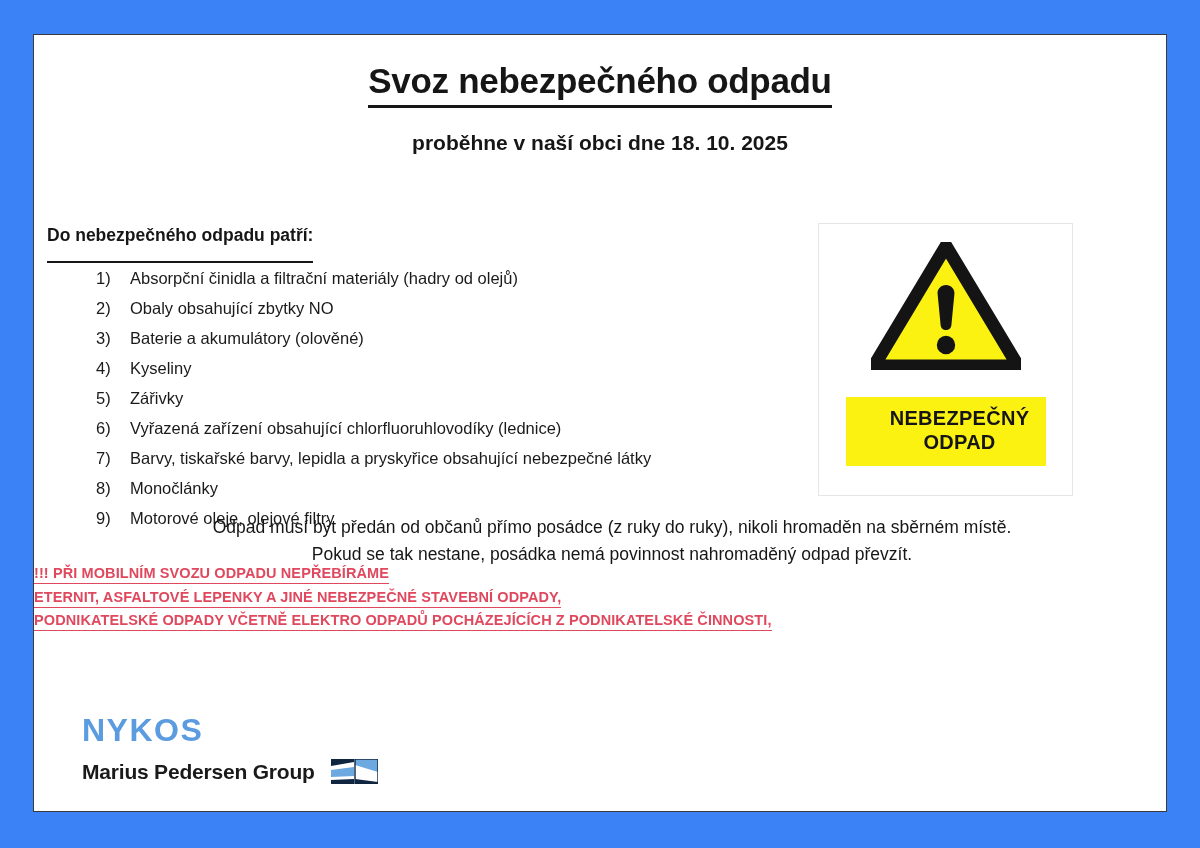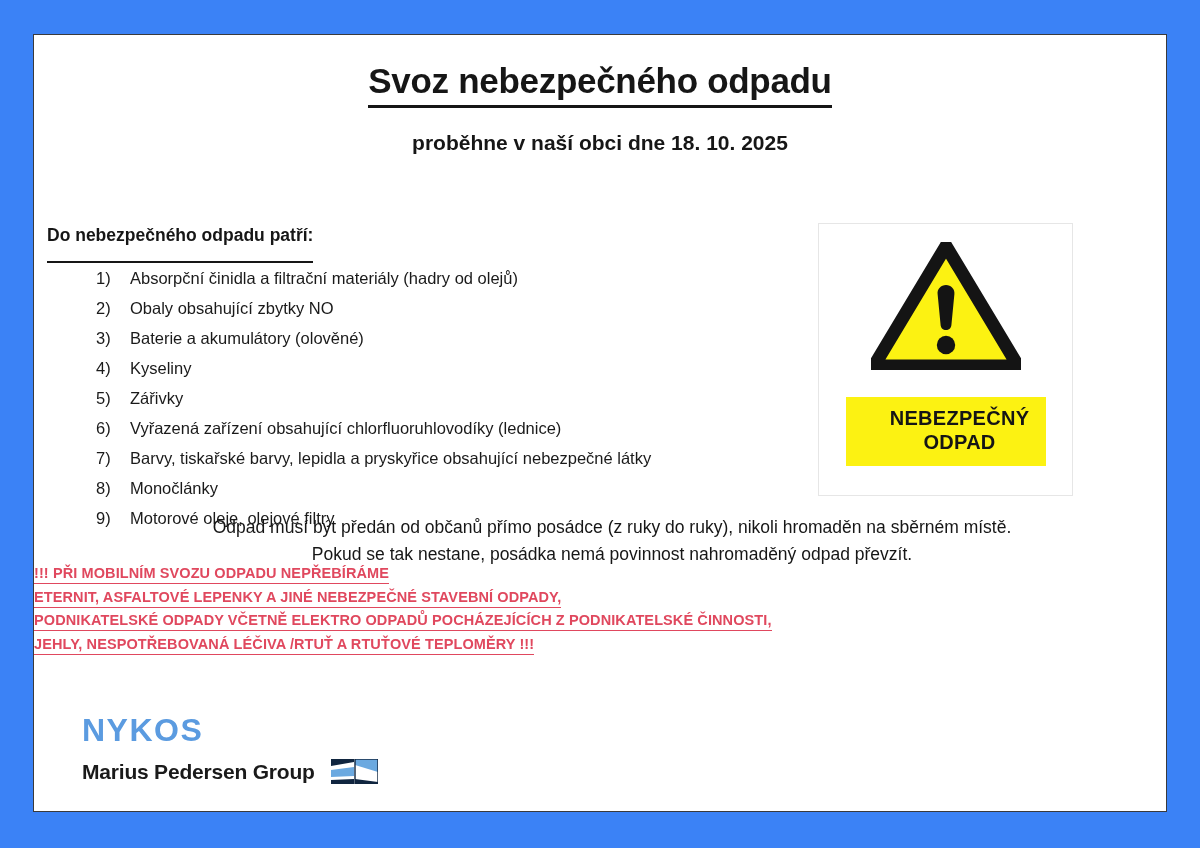--- a/index.html
+++ b/index.html
@@ -307,23 +307,20 @@
 
     <div class="warning-block">
       <div class="warning-line">
         <span>!!! PŘI MOBILNÍM SVOZU ODPADU NEPŘEBÍRÁME</span>
       </div>
       <div class="warning-line">
         <span>ETERNIT, ASFALTOVÉ LEPENKY A JINÉ NEBEZPEČNÉ STAVEBNÍ ODPADY,</span>
       </div>
       <div class="warning-line">
         <span>PODNIKATELSKÉ ODPADY VČETNĚ ELEKTRO ODPADŮ POCHÁZEJÍCÍCH Z PODNIKATELSKÉ ČINNOSTI,</span>
-      </div>
-      <div class="warning-line">
-        <span>JEHLY, NESPOTŘEBOVANÁ LÉČIVA /RTUŤ A RTUŤOVÉ TEPLOMĚRY !!!</span>
       </div>
     </div>
 
     <div class="logo-area">
       <div class="logo-nykos">NYKOS</div>
       <div class="logo-row">
         <div class="logo-mpg">Marius Pedersen Group</div>
         <div class="logo-mark">
           <svg width="47" height="25" viewBox="0 0 47 25" aria-hidden="true">
             <rect x="0" y="0" width="23" height="25" fill="#10253F"></rect>

